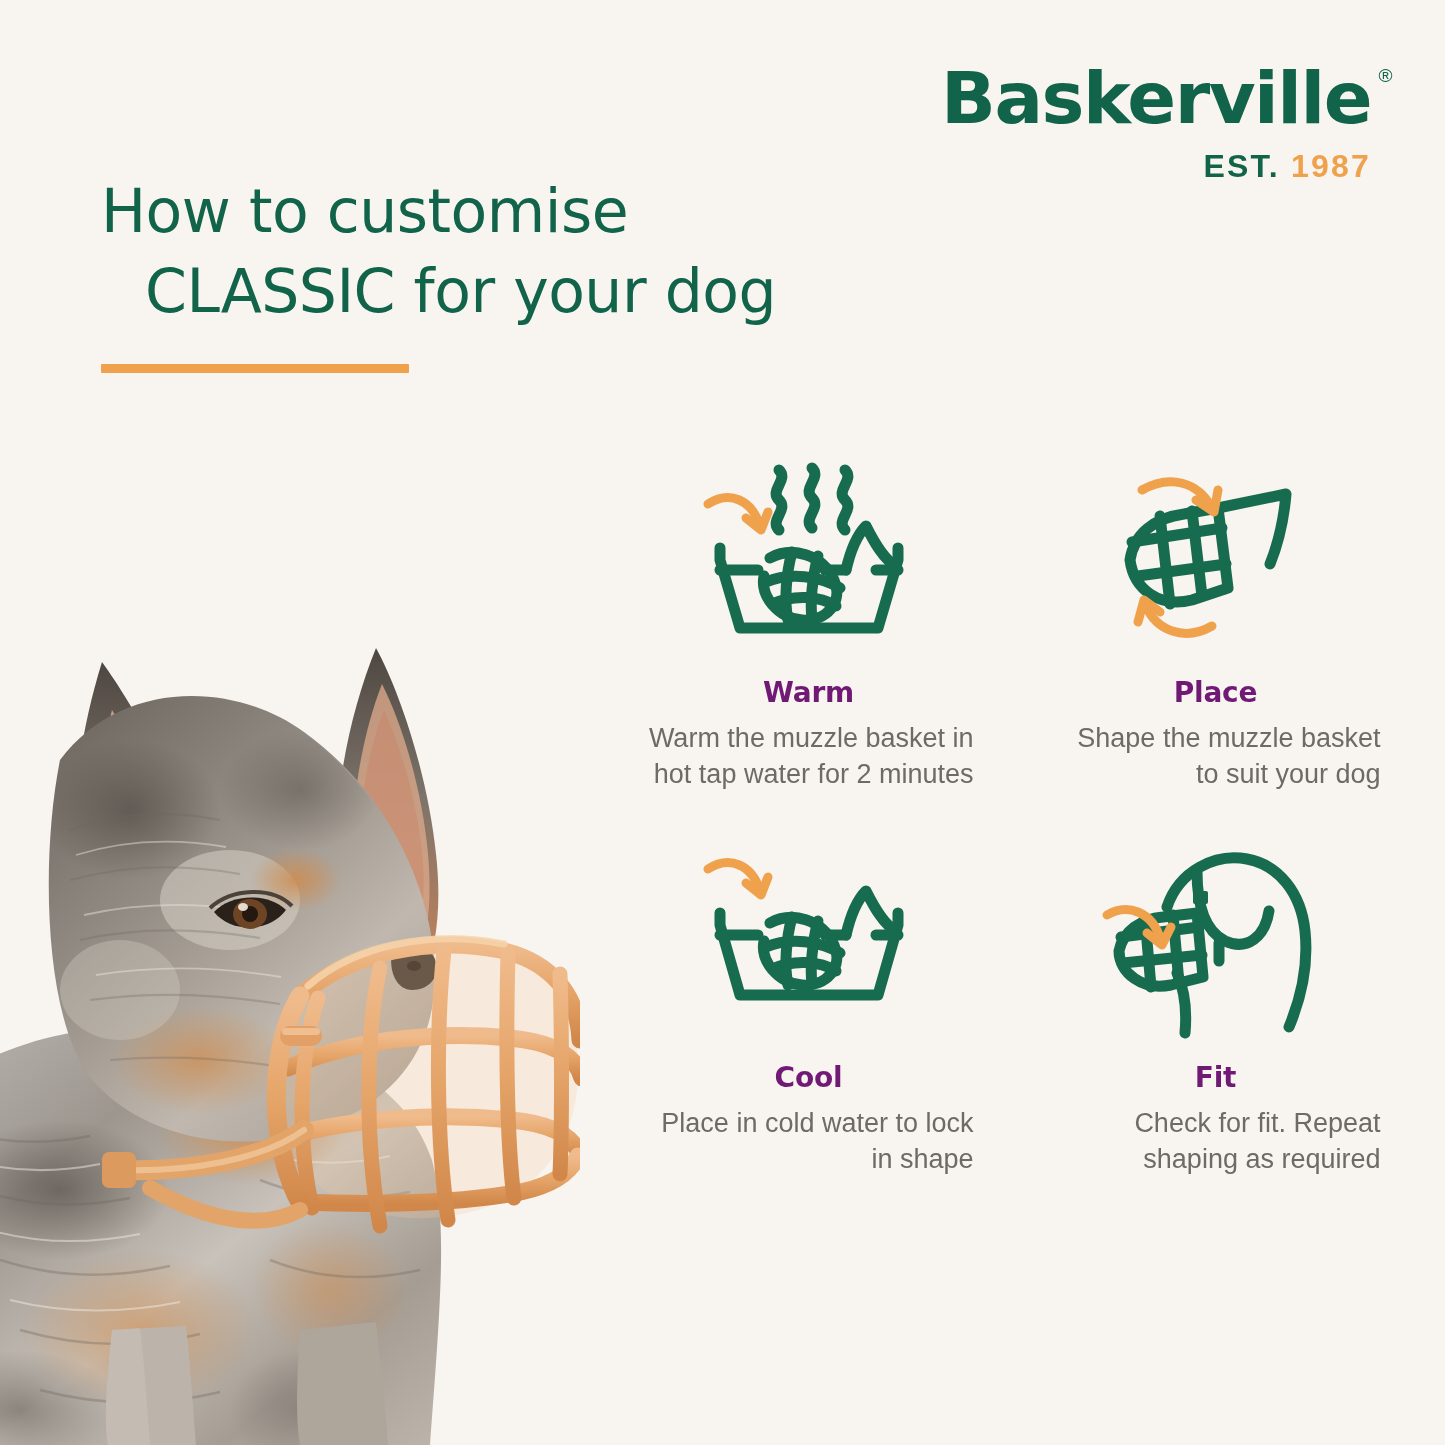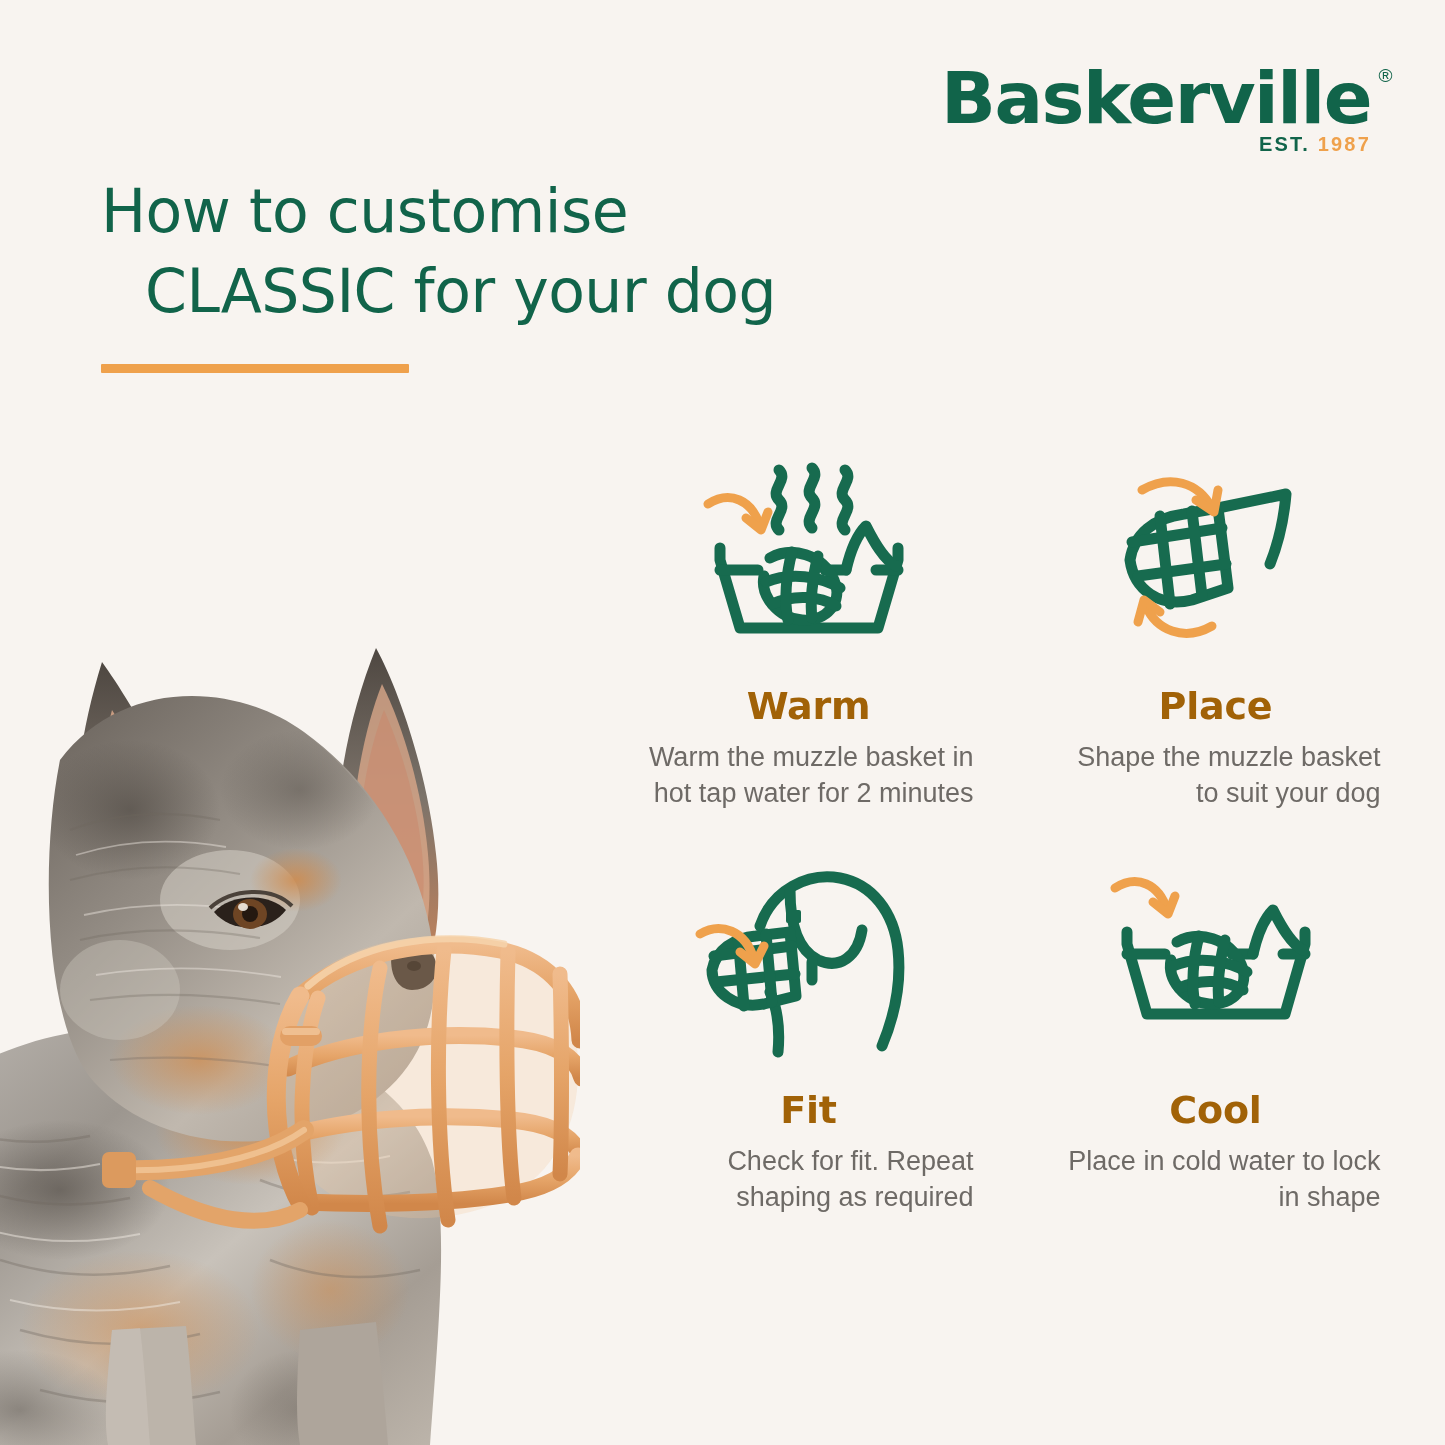--- a/index.html
+++ b/index.html
@@ -17,21 +17,21 @@
   .logo{position:absolute;right:74px;top:62px;text-align:right;line-height:1;}
   .logo-word{
     font-size:72px;font-weight:700;color:#11644A;
     letter-spacing:-1.5px;display:inline-block;position:relative;
     font-family:"DejaVu Sans","Liberation Sans",sans-serif;
   }
   .logo-reg{
     position:absolute;right:-20px;top:4px;font-size:19px;font-weight:400;color:#11644A;
     font-family:"Liberation Sans",sans-serif;
   }
-  .logo-est{margin-top:0;font-size:20px;font-weight:700;letter-spacing:2.2px;color:#11644A;}
+  .logo-est{margin-top:16px;font-size:32px;font-weight:700;letter-spacing:2.2px;color:#11644A;}
   .logo-est .year{color:#EFA14C;}
 
   
   .headline{
     position:absolute;left:101px;top:132px;width:760px;
     font-size:60px;line-height:1.33;font-weight:400;color:#11644A;
     letter-spacing:-0.5px;
     font-family:"DejaVu Sans","Liberation Sans",sans-serif;
   }
   .headline .l2{display:block;margin-left:44px;}
@@ -49,21 +49,21 @@
   
   .steps{
     position:absolute;left:612px;top:455px;width:800px;
     display:grid;grid-template-columns:1fr 1fr;grid-template-rows:auto auto;
     column-gap:14px;row-gap:48px;
   }
   .step{display:flex;flex-direction:column;align-items:center;text-align:center;}
   .step-icon{height:215px;display:flex;align-items:center;justify-content:center;}
   .step-icon svg{display:block;}
   .step-title{
-    font-size:38px;font-weight:700;color:#a16207;margin-top:14px;
+    font-size:28px;font-weight:700;color:#701a75;margin-top:6px;
     font-family:"DejaVu Sans","Liberation Sans",sans-serif;letter-spacing:-0.2px;
   }
   .step-desc{
     font-size:27px;line-height:1.32;color:#6E6A66;margin-top:12px;max-width:330px;
     font-family:"Liberation Sans",sans-serif;
     text-align:right;
   }
   .step--shape .step-icon,.step--fit .step-icon{height:215px;}
 </style>
 </head>
@@ -320,53 +320,20 @@
           <g fill="none" stroke="#EFA14C" stroke-width="9" stroke-linecap="round" stroke-linejoin="round">
             <path d="M104 166 C 76 182, 48 170, 38 146"></path>
             <path d="M52 152 L 36 140 L 30 162"></path>
           </g>
         </svg>
       </div>
       <div class="step-title">Place</div>
       <div class="step-desc">Shape the muzzle basket to suit your dog</div>
     </div>
 
-    <div class="step step--fit">
-      <div class="step-icon">
-        <svg width="230" height="205" viewBox="0 0 230 205">
-          <g fill="none" stroke="#176B4F" stroke-width="11" stroke-linecap="round" stroke-linejoin="round">
-
-            <path d="M66 62 C 78 26, 114 8, 146 14 C 178 20, 200 48, 204 86
-                     C 208 124, 198 158, 188 182"></path>
-
-            <path d="M96 26 C 96 60, 104 86, 124 96 C 146 106, 164 92, 168 66"></path>
-
-            <path d="M118 98 L 118 116"></path>
-            <path d="M76 128 C 84 146, 86 166, 84 188"></path>
-
-            <path d="M18 106 C 22 86, 40 74, 62 72 L 96 68 L 102 132 L 70 140
-                     C 42 146, 18 128, 18 106 Z"></path>
-            <path d="M20 92 L 98 82"></path>
-            <path d="M22 118 L 101 110"></path>
-            <path d="M44 73 L 50 142"></path>
-            <path d="M72 70 L 78 138"></path>
-
-            <rect x="92" y="46" width="15" height="13" rx="2" fill="#176B4F" stroke="none"></rect>
-          </g>
-
-          <g fill="none" stroke="#EFA14C" stroke-width="9" stroke-linecap="round" stroke-linejoin="round">
-            <path d="M6 70 C 26 58, 52 66, 60 96"></path>
-            <path d="M46 88 L 61 100 L 70 82"></path>
-          </g>
-        </svg>
-      </div>
-      <div class="step-title">Fit</div>
-      <div class="step-desc">Check for fit. Repeat shaping as required</div>
-    </div>
-
     <div class="step step--cool">
       <div class="step-icon">
         <svg width="230" height="185" viewBox="0 0 230 185">
           <g fill="none" stroke="#176B4F" stroke-width="11" stroke-linecap="round" stroke-linejoin="round">
             <path d="M26 58 L26 70 L46 140 L184 140 L204 70 L204 58"></path>
             <path d="M26 80 L64 80"></path>
             <path d="M131 80 L152 80"></path>
             <path d="M182 80 L204 80"></path>
             <path d="M152 80 C 158 54, 166 42, 172 36 C 180 52, 190 70, 202 76"></path>
             <path d="M76 68 C 98 56, 128 64, 140 90 C 150 112, 132 132, 108 130
@@ -379,14 +346,47 @@
           <g fill="none" stroke="#EFA14C" stroke-width="9" stroke-linecap="round" stroke-linejoin="round">
             <path d="M14 14 C 36 0, 58 10, 66 36"></path>
             <path d="M52 28 L67 40 L74 22"></path>
           </g>
         </svg>
       </div>
       <div class="step-title">Cool</div>
       <div class="step-desc">Place in cold water to lock in shape</div>
     </div>
 
+    <div class="step step--fit">
+      <div class="step-icon">
+        <svg width="230" height="205" viewBox="0 0 230 205">
+          <g fill="none" stroke="#176B4F" stroke-width="11" stroke-linecap="round" stroke-linejoin="round">
+
+            <path d="M66 62 C 78 26, 114 8, 146 14 C 178 20, 200 48, 204 86
+                     C 208 124, 198 158, 188 182"></path>
+
+            <path d="M96 26 C 96 60, 104 86, 124 96 C 146 106, 164 92, 168 66"></path>
+
+            <path d="M118 98 L 118 116"></path>
+            <path d="M76 128 C 84 146, 86 166, 84 188"></path>
+
+            <path d="M18 106 C 22 86, 40 74, 62 72 L 96 68 L 102 132 L 70 140
+                     C 42 146, 18 128, 18 106 Z"></path>
+            <path d="M20 92 L 98 82"></path>
+            <path d="M22 118 L 101 110"></path>
+            <path d="M44 73 L 50 142"></path>
+            <path d="M72 70 L 78 138"></path>
+
+            <rect x="92" y="46" width="15" height="13" rx="2" fill="#176B4F" stroke="none"></rect>
+          </g>
+
+          <g fill="none" stroke="#EFA14C" stroke-width="9" stroke-linecap="round" stroke-linejoin="round">
+            <path d="M6 70 C 26 58, 52 66, 60 96"></path>
+            <path d="M46 88 L 61 100 L 70 82"></path>
+          </g>
+        </svg>
+      </div>
+      <div class="step-title">Fit</div>
+      <div class="step-desc">Check for fit. Repeat shaping as required</div>
+    </div>
+
   </div>
 </div>
 
 </body></html>

